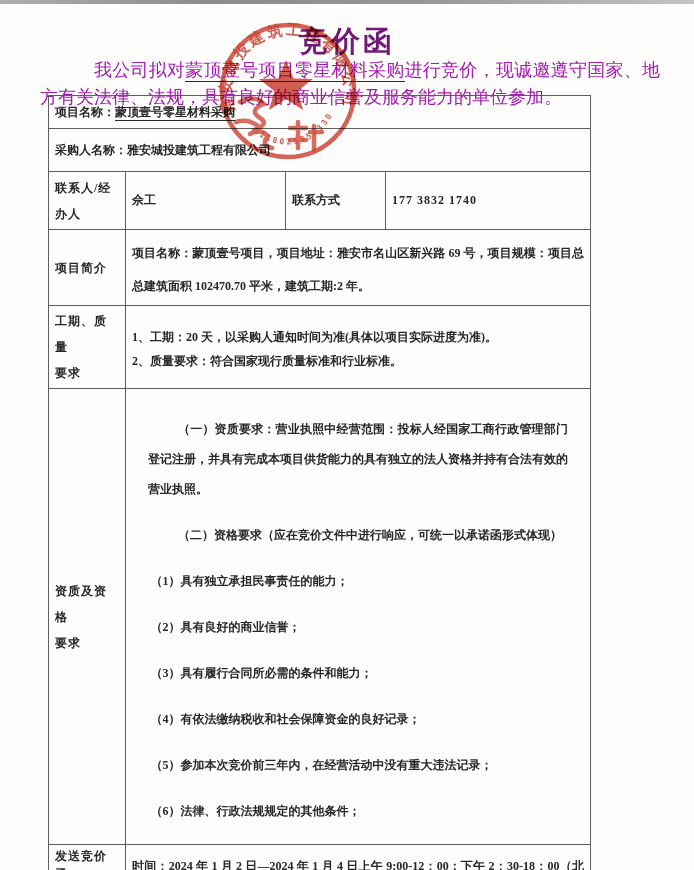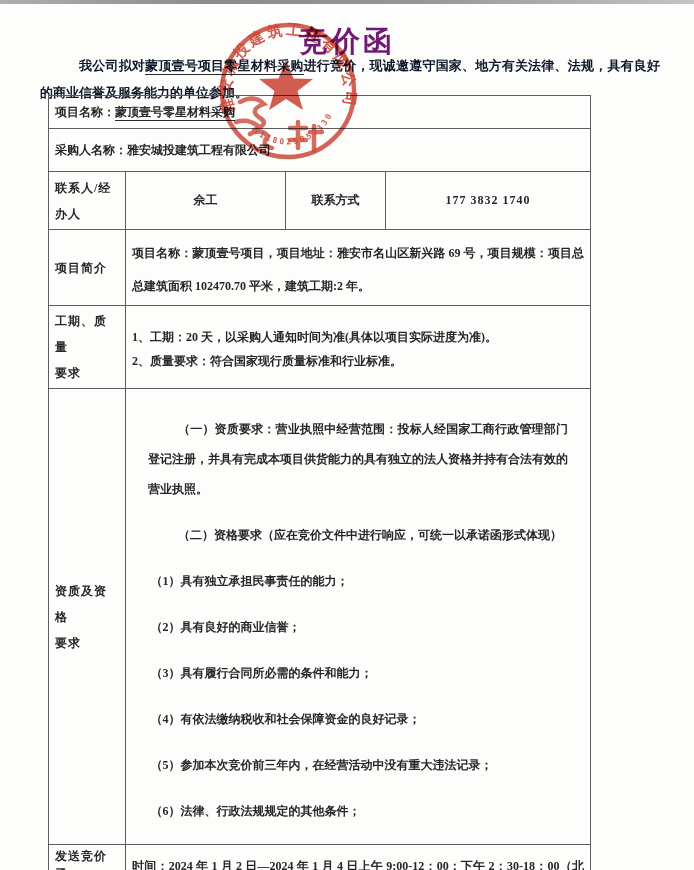--- a/index.html
+++ b/index.html
@@ -8,33 +8,33 @@
     background:#fdfdfc;
     font-family:"Liberation Serif","DejaVu Serif",serif;
     color:#232323;
     -webkit-font-smoothing:antialiased;
   }
   .scan-edge{position:absolute;top:0;left:0;width:694px;height:4px;
     background:linear-gradient(90deg,#9a9a9a 0%,#6f6f6f 30%,#7c7c7c 60%,#b5b5b5 100%);opacity:.8;}
   .doc-title{position:absolute;top:3px;left:0;width:694px;text-align:center;
     font-size:29px;font-weight:bold;letter-spacing:3px;color:#701a75;}
   .intro{position:absolute;top:39px;left:40px;width:620px;
-    font-size:13px;line-height:27px;text-align:justify;text-indent:3em;
-    font-weight:700;color:#0f172a;}
+    font-size:18px;line-height:27px;text-align:justify;text-indent:3em;
+    font-weight:400;color:#a21caf;}
   .u{border-bottom:1.5px solid #2a2a2a;padding-bottom:1px;}
   table.doc{position:absolute;left:48px;top:95px;width:542px;
     border-collapse:collapse;table-layout:fixed;}
   table.doc td,table.doc th{
     border:1px solid #5d5d5d;vertical-align:middle;
     font-size:12px;font-weight:600;color:#262626;
     padding:2px 6px;overflow:hidden;}
   th.lbl{white-space:pre-line;text-align:left;line-height:26px;
     font-weight:700;font-size:13.5px;letter-spacing:1px;padding:2px 4px;}
   td.val{text-align:left;padding-left:9px;}
-  td.ctr{text-align:center;}
+  td.ctr{text-align:left;}
   td.content{vertical-align:top;text-align:justify;}
   .lh-wide{line-height:33px;padding-top:7px !important;}
   .lh-mid{line-height:24px;padding-top:5px !important;}
   .qual p{margin:16px;line-height:30px;}
   .qual .indent{text-indent:2.5em;}
   .qual .item{text-indent:0.2em;}
   .qual{padding-top:9px !important;}
   .sendtime{line-height:18px;padding-top:4px !important;font-size:13.5px;}
   .phone{font-size:14.5px;letter-spacing:1px;}
   

